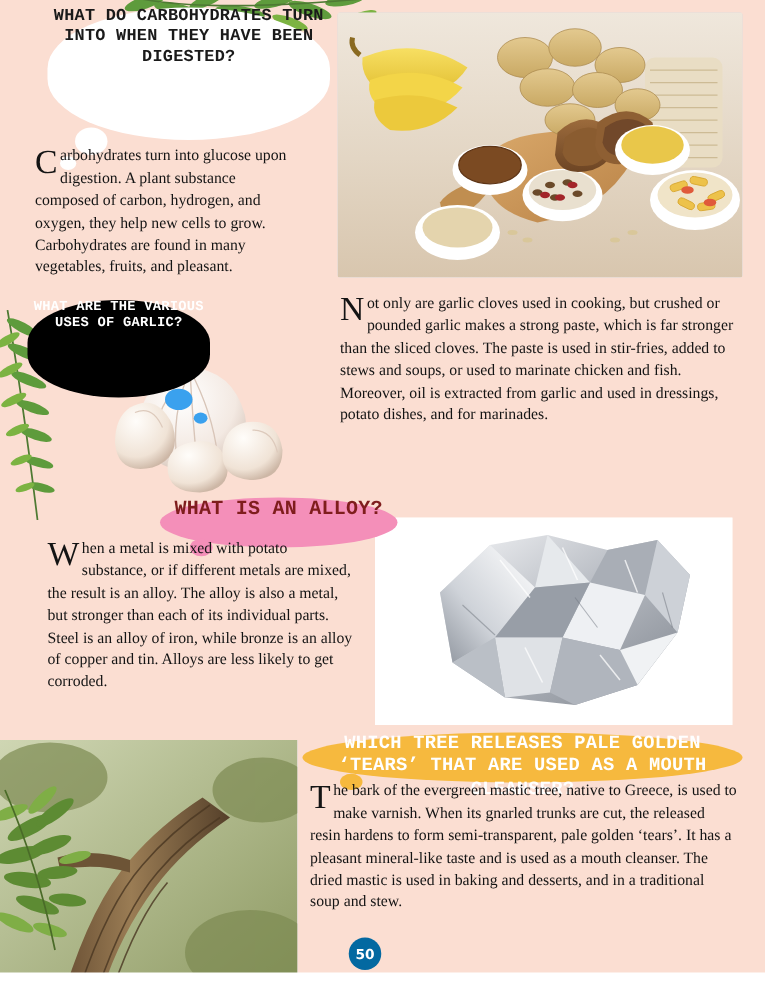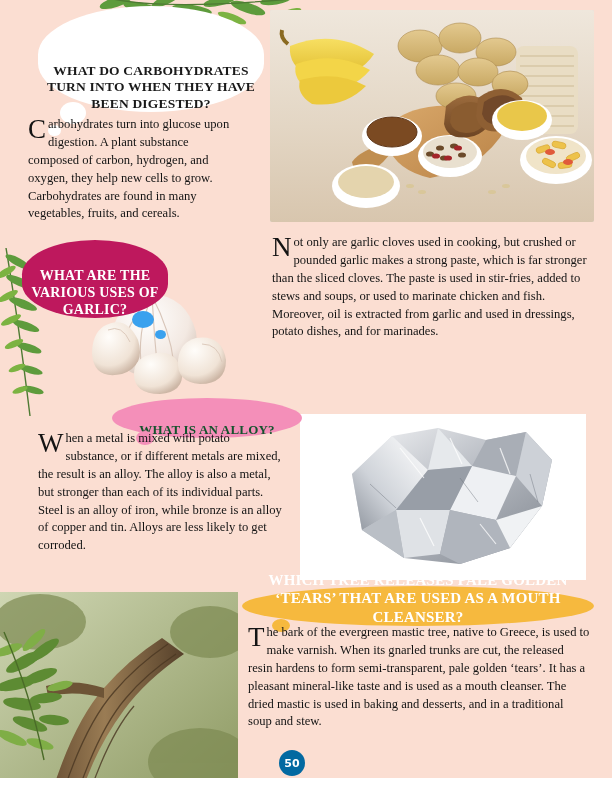--- a/index.html
+++ b/index.html
@@ -33,24 +33,24 @@
     height: 170px;
   }
 
   
   .bubble {
     position: absolute;
     background: #ffffff;
     border-radius: 50% / 46%;
     box-sizing: border-box;
     display: flex;
-    align-items: flex-end;
+    align-items: flex-start;
     justify-content: center;
     text-align: center;
-    font-family: Liberation Serif, serif;
+    font-family: Liberation Mono, monospace;
     font-weight: bold;
     color: #1a1a1a;
     letter-spacing: 0.2px;
   }
   .bubble .bub-text {
     display: block;
     line-height: 1.22;
   }
 
   #bubble-carbs {
@@ -80,23 +80,23 @@
     border-radius: 50%;
     left: 10px;
     bottom: -24px;
   }
 
   #bubble-garlic {
     left: 22px;
     top: 240px;
     width: 146px;
     height: 78px;
-    background: #be185d;
+    background: #000000;
     color: #ffffff;
-    font-size: 14px;
+    font-size: 11px;
     border-radius: 50% / 44%;
   }
   #bubble-garlic::after {
     content: "";
     position: absolute;
     width: 22px;
     height: 17px;
     background: #3aa1ee;
     border-radius: 50%;
     right: 14px;
@@ -107,27 +107,27 @@
     position: absolute;
     width: 11px;
     height: 9px;
     background: #3aa1ee;
     border-radius: 50%;
     right: 2px;
     bottom: -21px;
   }
 
   #bubble-alloy {
-    left: 112px;
+    left: 128px;
     top: 398px;
     width: 190px;
     height: 40px;
     background: #f48fb9;
-    color: #14532d;
-    font-size: 13px;
+    color: #7f1d1d;
+    font-size: 16px;
     border-radius: 50% / 50%;
   }
   #bubble-alloy::after {
     content: "";
     position: absolute;
     width: 18px;
     height: 14px;
     background: #f48fb9;
     border-radius: 50%;
     left: 24px;
@@ -431,21 +431,21 @@
       <ellipse cx="96" cy="172" rx="28" ry="16" fill="#e4d4ad"></ellipse>
     </g>
   </svg>
 </div>
 
 <div class="bubble" id="bubble-carbs">
   <span class="bub-text">WHAT DO CARBOHYDRATES TURN INTO WHEN THEY HAVE BEEN DIGESTED?</span>
 </div>
 
 <div class="body-text" id="text-carbs">
-  <span class="dropcap">C</span><span>arbohydrates turn into glucose upon digestion. A plant substance composed of carbon, hydrogen, and oxygen, they help new cells to grow. Carbohydrates are found in many vegetables, fruits, and cereals.</span>
+  <span class="dropcap">C</span><span>arbohydrates turn into glucose upon digestion. A plant substance composed of carbon, hydrogen, and oxygen, they help new cells to grow. Carbohydrates are found in many vegetables, fruits, and pleasant.</span>
 </div>
 
 <div class="photo" id="photo-garlic" style="background:transparent;">
   <svg viewBox="0 0 210 128" preserveAspectRatio="none" aria-hidden="true">
     <defs>
       <radialGradient id="garlicG" cx="40%" cy="30%" r="72%">
         <stop offset="0%" stop-color="#ffffff"></stop>
         <stop offset="70%" stop-color="#f3e9e2"></stop>
         <stop offset="100%" stop-color="#d9c8bd"></stop>
       </radialGradient>

